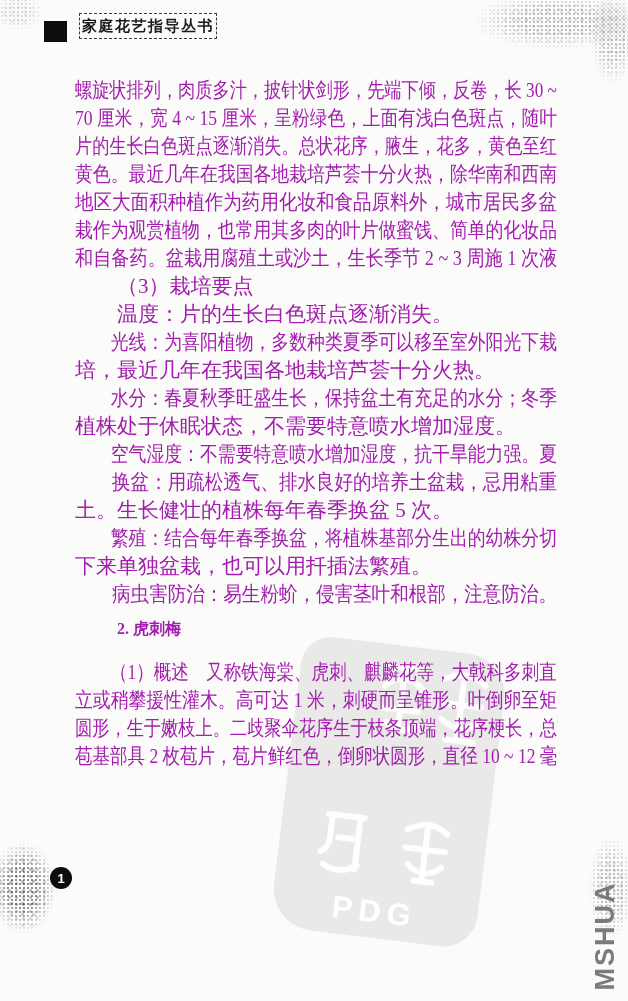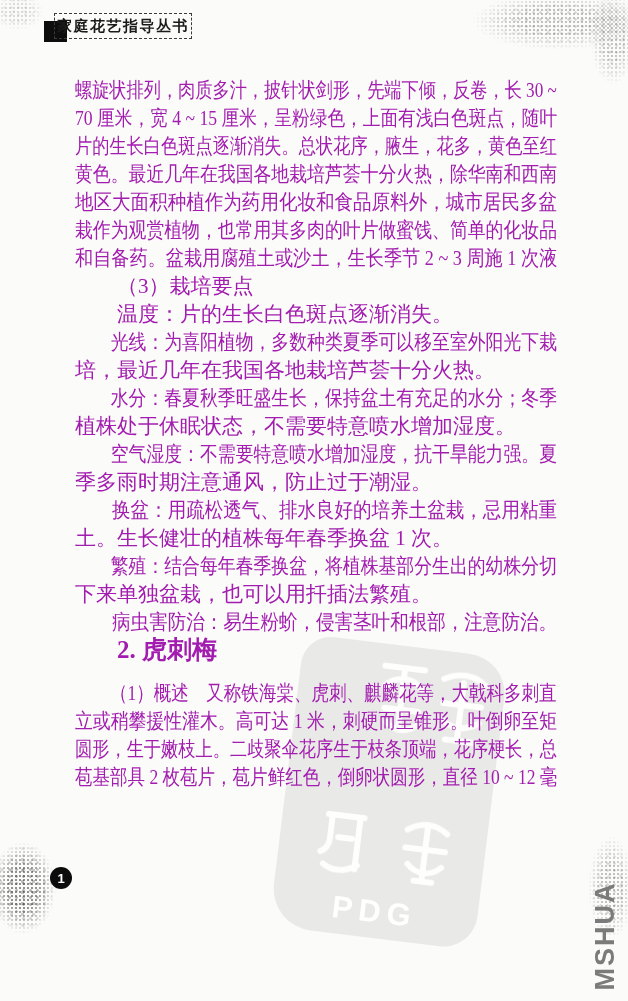--- a/index.html
+++ b/index.html
@@ -24,40 +24,40 @@
   .n-bl{left:-10px;top:842px;width:66px;height:92px;opacity:1;
     background-image:
       radial-gradient(rgba(40,40,40,.5) .8px, transparent 1.2px),
       radial-gradient(rgba(80,80,80,.4) 1.1px, transparent 1.6px),
       radial-gradient(rgba(60,60,60,.3) 1.4px, transparent 2px);}
   .n-br{left:588px;top:836px;width:46px;height:104px;opacity:.85;}
 
   
   #header{position:absolute;left:44px;top:12px;height:30px;z-index:3;display:flex;align-items:center;}
   .hdr-square{position:absolute;left:0;top:9px;width:23px;height:21px;background:#0d0d0d;}
-  .hdr-box{position:absolute;left:10px;top:1px;width:138px;height:26px;
+  .hdr-box{position:absolute;left:35px;top:1px;width:138px;height:26px;
     border:1.6px dashed #3a3a3a;box-sizing:border-box;
     display:flex;align-items:center;justify-content:center;}
   .hdr-title{font-family:"Liberation Serif","DejaVu Serif",serif;font-weight:bold;
     font-size:15px;color:#1a1a1a;letter-spacing:1.5px;white-space:nowrap;}
 
   
   #seal{position:absolute;left:286px;top:645px;width:206px;height:294px;
     background:#e9e9e7;border-radius:30px 40px 34px 42px;
     transform:rotate(7deg);z-index:2;}
   #seal svg{position:absolute;left:0;top:0;}
   .seal-pdg{position:absolute;left:0;bottom:8px;width:100%;text-align:center;
     font-family:"Liberation Sans","DejaVu Sans",sans-serif;font-weight:bold;
     font-size:31px;color:#ffffff;letter-spacing:6px;}
 
   
   #body-text{position:absolute;left:75px;top:76px;width:482px;z-index:3;color:#a21caf;}
   .line{height:28px;line-height:28px;font-size:21px;white-space:nowrap;overflow:visible;}
   .line.ind{text-indent:42px;}
-  .line.head{font-weight:bold;margin-bottom:15px;font-size:25px;}
+  .line.head{font-weight:bold;margin-top:7px;margin-bottom:15px;font-size:16px;}
 
   
   #pagenum{position:absolute;left:50px;top:867px;width:22px;height:22px;border-radius:50%;
     background:#0c0c0c;color:#fff;z-index:4;display:flex;align-items:center;justify-content:center;
     font-family:"Liberation Sans","DejaVu Sans",sans-serif;font-size:13px;font-weight:bold;}
 
   
   #mshua{position:absolute;left:548px;top:921px;width:114px;height:30px;
     transform:rotate(-90deg);transform-origin:center;
     font-family:"Liberation Sans","DejaVu Sans",sans-serif;font-weight:bold;
@@ -109,23 +109,22 @@
       <div class="line" style="transform: scaleX(0.882784); transform-origin: left center;">地区大面积种植作为药用化妆和食品原料外，城市居民多盆</div>
       <div class="line" style="transform: scaleX(0.850088); transform-origin: left center;">栽作为观赏植物，也常用其多肉的叶片做蜜饯、简单的化妆品</div>
       <div class="line" style="transform: scaleX(0.86535); transform-origin: left center;">和自备药。盆栽用腐殖土或沙土，生长季节 2 ~ 3 周施 1 次液</div>
       <div class="line ind">（3）栽培要点</div>
       <div class="line ind">温度：片的生长白色斑点逐渐消失。</div>
       <div class="line ind" style="transform: scaleX(0.850088); transform-origin: left center;">光线：为喜阳植物，多数种类夏季可以移至室外阳光下栽</div>
       <div class="line">培，最近几年在我国各地栽培芦荟十分火热。</div>
       <div class="line ind" style="transform: scaleX(0.850088); transform-origin: left center;">水分：春夏秋季旺盛生长，保持盆土有充足的水分；冬季</div>
       <div class="line">植株处于休眠状态，不需要特意喷水增加湿度。</div>
       <div class="line ind" style="transform: scaleX(0.850088); transform-origin: left center;">空气湿度：不需要特意喷水增加湿度，抗干旱能力强。夏</div>
-      <div class="line">季多雨时期注意通风，防止过于潮湿。</div>
       <div class="line ind" style="transform: scaleX(0.882784); transform-origin: left center;">换盆：用疏松透气、排水良好的培养土盆栽，忌用粘重</div>
-      <div class="line">土。生长健壮的植株每年春季换盆 1 次。</div>
+      <div class="line">土。生长健壮的植株每年春季换盆 5 次。</div>
       <div class="line ind" style="transform: scaleX(0.850088); transform-origin: left center;">繁殖：结合每年春季换盆，将植株基部分生出的幼株分切</div>
       <div class="line">下来单独盆栽，也可以用扦插法繁殖。</div>
       <div class="line ind" style="transform: scaleX(0.882784); transform-origin: left center;">病虫害防治：易生粉蚧，侵害茎叶和根部，注意防治。</div>
       <div class="line ind head">2. 虎刺梅</div>
       <div class="line ind" style="transform: scaleX(0.83391); transform-origin: left center;">（1）概述　又称铁海棠、虎刺、麒麟花等，大戟科多刺直</div>
       <div class="line" style="transform: scaleX(0.850088); transform-origin: left center;">立或稍攀援性灌木。高可达 1 米，刺硬而呈锥形。叶倒卵至矩</div>
       <div class="line" style="transform: scaleX(0.819728); transform-origin: left center;">圆形，生于嫩枝上。二歧聚伞花序生于枝条顶端，花序梗长，总</div>
       <div class="line" style="transform: scaleX(0.83391); transform-origin: left center;">苞基部具 2 枚苞片，苞片鲜红色，倒卵状圆形，直径 10 ~ 12 毫</div>
     </div>
 

